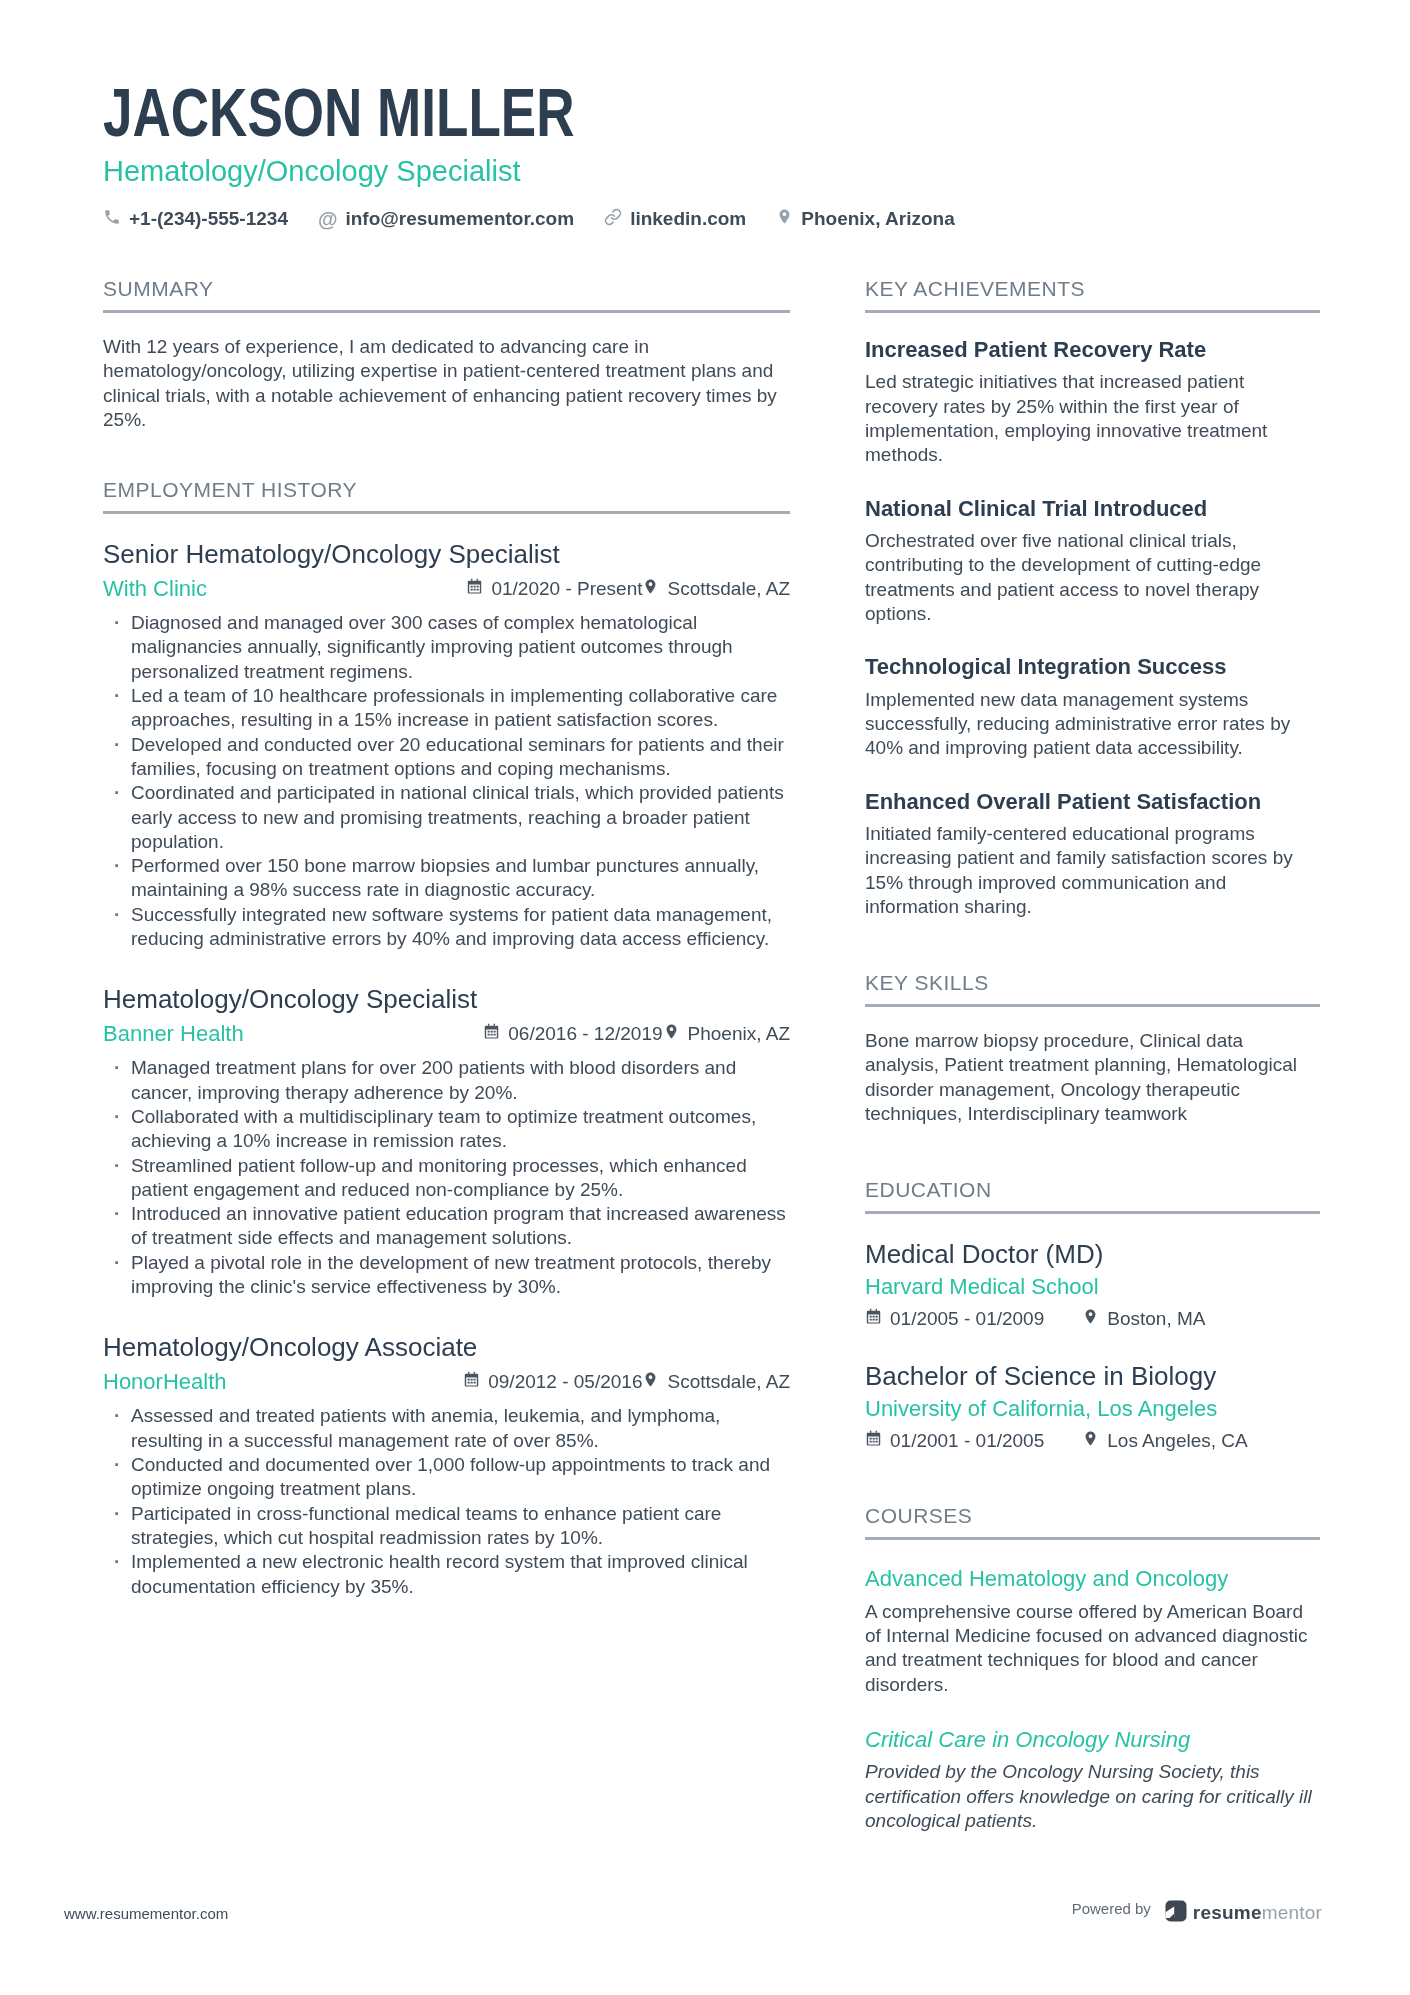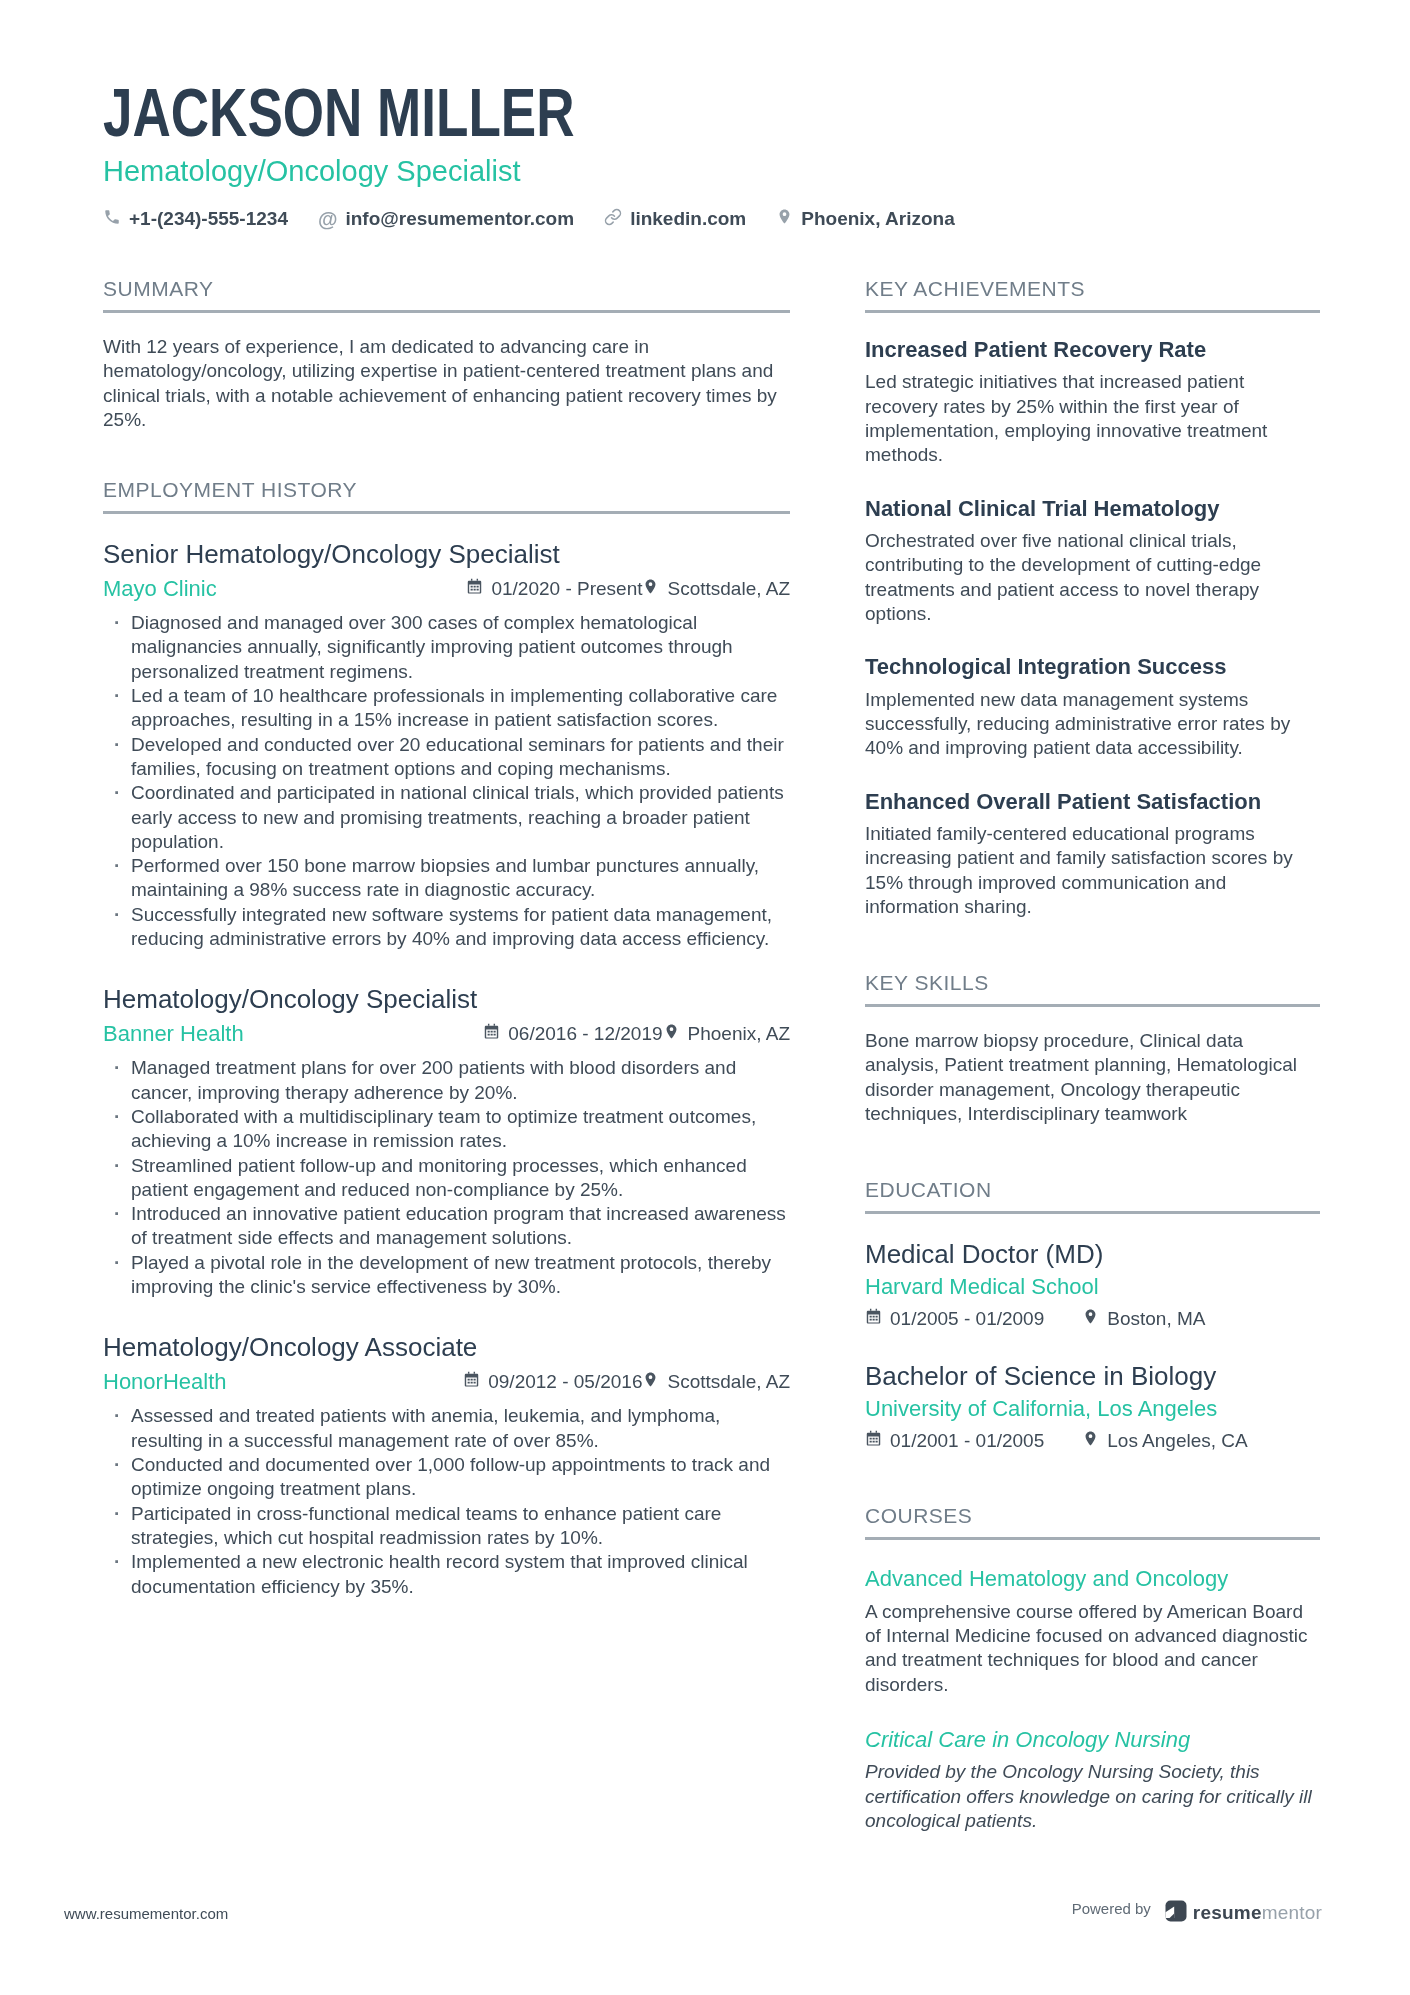--- a/index.html
+++ b/index.html
@@ -131,21 +131,21 @@
           <h2 class="sec">SUMMARY</h2>
           <p class="body">With 12 years of experience, I am dedicated to advancing care in hematology/oncology, utilizing expertise in patient-centered treatment plans and clinical trials, with a notable achievement of enhancing patient recovery times by 25%.</p>
         </section>
 
         <section class="sec-gap">
           <h2 class="sec">EMPLOYMENT HISTORY</h2>
 
           <div class="job">
             <h3>Senior Hematology/Oncology Specialist</h3>
             <div class="meta">
-              <span class="company">Mayo Clinic</span>
+              <span class="company">With Clinic</span>
               <span class="meta-group dates">
                 <span><svg width="17" height="17" viewBox="0 0 24 24">
                       <path fill="#4a5560" d="M7 1h2v3H7zM15 1h2v3h-2z"></path>
                       <path fill="#4a5560" d="M20 4H4a1.5 1.5 0 0 0-1.5 1.5v15A1.5 1.5 0 0 0 4 22h16a1.5 1.5 0 0 0 1.5-1.5v-15A1.5 1.5 0 0 0 20 4zm-.5 16.5h-15V9h15z"></path>
                       <path fill="#4a5560" d="M6.5 11h3v2.5h-3zM10.7 11h3v2.5h-3zM14.9 11h3v2.5h-3zM6.5 15h3v2.5h-3zM10.7 15h3v2.5h-3zM14.9 15h3v2.5h-3z"></path>
                     </svg></span>
                 <span>01/2020 - Present</span>
               </span>
               <span class="meta-group loc-group">
                 <span><svg width="17" height="17" viewBox="0 0 24 24">
@@ -224,21 +224,21 @@
       <div class="gutter"></div>
 
       <div class="col-right">
         <section>
           <h2 class="sec">KEY ACHIEVEMENTS</h2>
           <div class="ach">
             <h3>Increased Patient Recovery Rate</h3>
             <p>Led strategic initiatives that increased patient recovery rates by 25% within the first year of implementation, employing innovative treatment methods.</p>
           </div>
           <div class="ach">
-            <h3>National Clinical Trial Hematology</h3>
+            <h3>National Clinical Trial Introduced</h3>
             <p>Orchestrated over five national clinical trials, contributing to the development of cutting-edge treatments and patient access to novel therapy options.</p>
           </div>
           <div class="ach">
             <h3>Technological Integration Success</h3>
             <p>Implemented new data management systems successfully, reducing administrative error rates by 40% and improving patient data accessibility.</p>
           </div>
           <div class="ach">
             <h3>Enhanced Overall Patient Satisfaction</h3>
             <p>Initiated family-centered educational programs increasing patient and family satisfaction scores by 15% through improved communication and information sharing.</p>
           </div>

